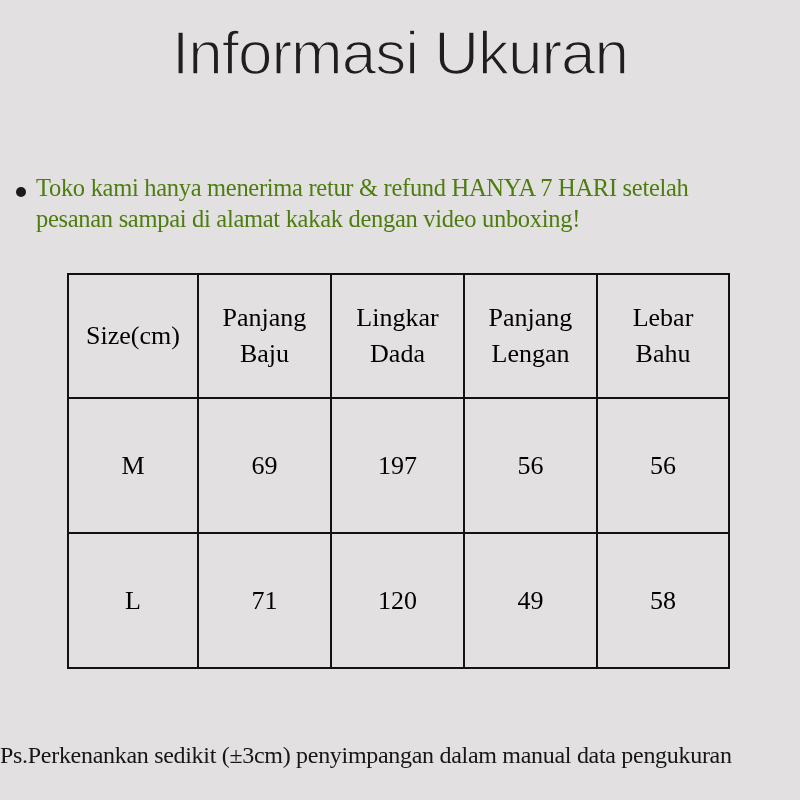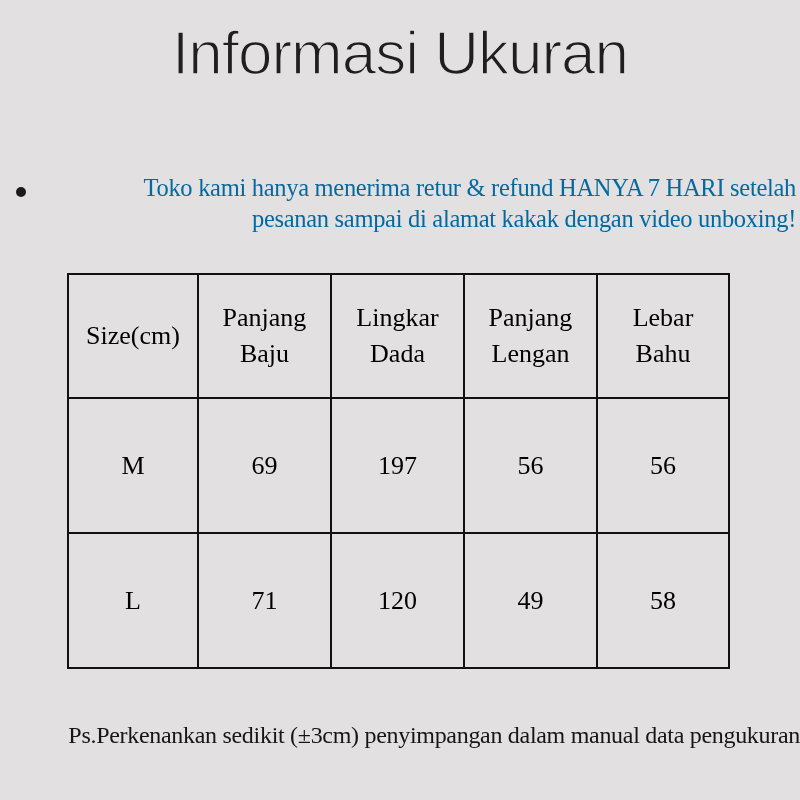--- a/index.html
+++ b/index.html
@@ -44,26 +44,26 @@
     width: 10px;
     height: 10px;
     border-radius: 50%;
     background: #1b1b1b;
   }
   .notice-text {
     position: absolute;
     left: 36px;
     top: 0;
     width: 760px;
-    text-align: right;
+    text-align: left;
     font-size: 24.5px;
     line-height: 31px;
     letter-spacing: -0.3px;
     white-space: pre-line;
-    color: #0369a1;
+    color: #4d7c0f;
   }
 
   
   .size-table {
     position: absolute;
     left: 67px;
     top: 273px;
     width: 661px;
     height: 396px;
     border-collapse: collapse;
@@ -78,24 +78,24 @@
     font-weight: 400;
     background: #e2e0e1;
   }
   .size-table thead tr { height: 124px; }
   .size-table tbody tr { height: 90px; }
   .size-table th { white-space: pre-line; line-height: 36px; }
 
   
   .footnote {
     position: absolute;
-    top: 722px;
+    top: 742px;
     left: 0;
     width: 800px;
-    text-align: right;
+    text-align: left;
     font-size: 24px;
     letter-spacing: -0.3px;
     color: #161616;
   }
 </style>
 </head>
 <body>
 
 <h1 class="page-title">Informasi Ukuran</h1>
 

